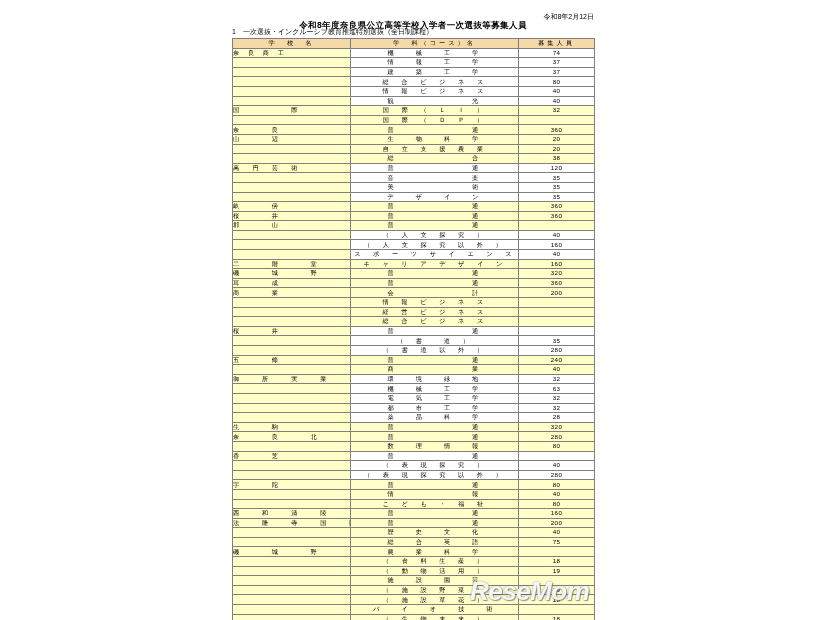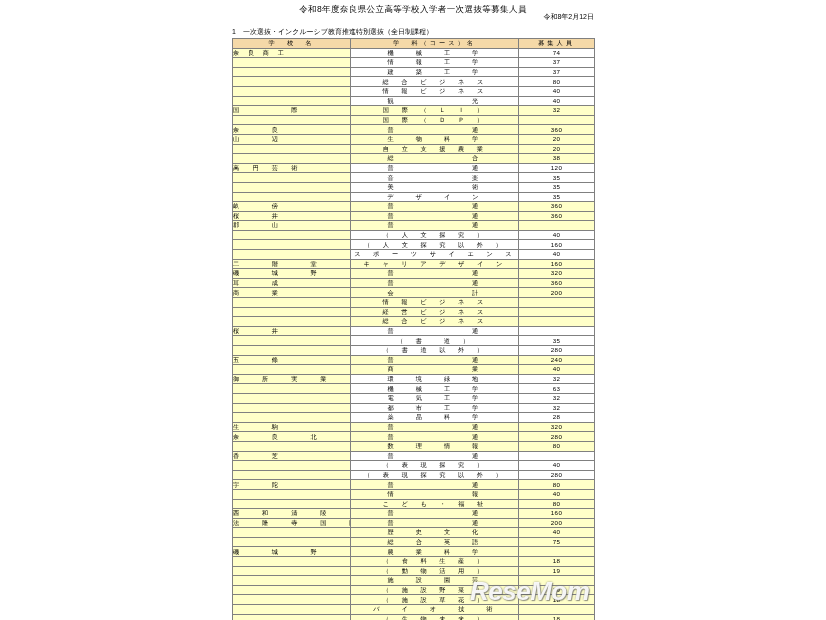--- a/index.html
+++ b/index.html
@@ -11,24 +11,24 @@
   }
   #page {
     position: relative;
     width: 826px; height: 620px;
     background: #ffffff;
     overflow: hidden;
   }
   .doc-title {
     position: absolute;
     left: 0; right: 0;
-    top: 4px;
+    top: 20px;
     text-align: center;
     font-size: 8.5px;
-    font-weight: normal;
+    font-weight: bold;
     color: #000;
     letter-spacing: 0.4px;
   }
   .doc-date {
     position: absolute;
     right: 232px;
     top: 12px;
     font-size: 7px;
     color: #000;
   }

